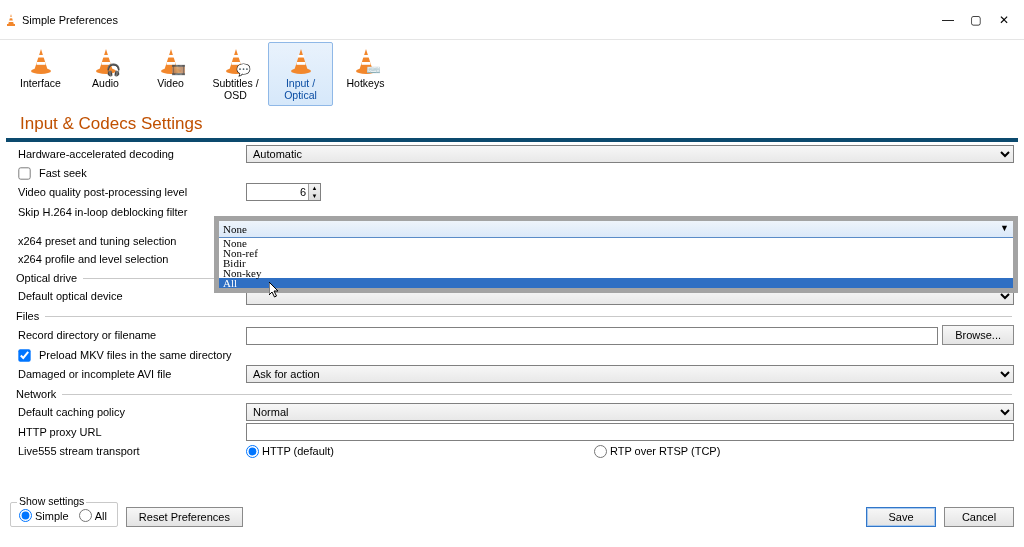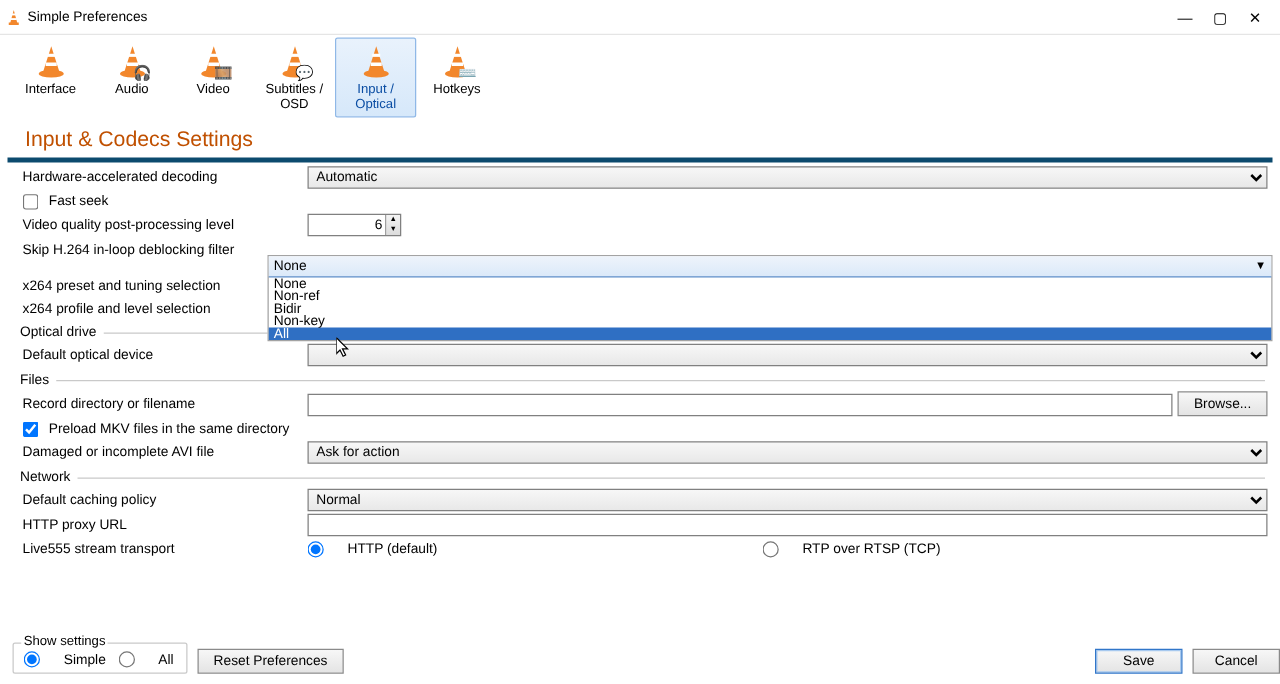--- a/index.html
+++ b/index.html
@@ -7,21 +7,21 @@
     margin: 0; padding: 0;
     font-family: "Segoe UI", Tahoma, sans-serif;
     font-size: 11px;
     background: #fff;
     width: 1024px; height: 547px;
     overflow: hidden;
     color: #000;
   }
   
   .titlebar {
-    height: 28px;
+    height: 40px;
     display: flex; align-items: center;
     padding: 0 6px 0 4px;
     border-bottom: 1px solid #e5e5e5;
   }
   .titlebar .icon { width: 14px; display:flex; justify-content:center; }
   .titlebar .title { margin-left: 4px; font-size: 11px; }
   .titlebar .spacer { flex: 1; }
   .titlebar .winbtn {
     width: 28px; text-align: center; font-size: 12px;
     cursor: default;
@@ -123,51 +123,52 @@
   .btn {
     height: 20px;
     padding: 0 12px;
     background: linear-gradient(#f7f7f7,#e4e4e4);
     border: 1px solid #8a8a8a;
     border-radius: 0;
     font: inherit;
     cursor: default;
   }
   .btn.primary { border-color:#3176c9; box-shadow: inset 0 0 0 1px #a7c9ef; }
-  .radio { display:flex; align-items:center; gap:19px; font-size:11px;}
+  .radio { display:flex; align-items:center; gap:3px; font-size:11px;}
   .radio input{ margin:0; }
   
   .dropdown {
     position: absolute;
     left: 214px; right: 6px;
-    border: 1px solid #a3a3a3;
+    border: 5px solid #a3a3a3;
     background: #fff;
     z-index: 50;
     font-size: 11px;
+    font-family: Liberation Serif, serif;
   }
   .dropdown .sel-display{
     background: linear-gradient(#eef4fb,#dbe9f9);
     border-bottom:1px solid #5a8bc7;
     padding: 2px 4px;
     display:flex; justify-content:space-between;
   }
   .dropdown .sel-display .arrow{ font-size:9px; }
   .dropdown .opt { padding: 0 4px; line-height:12.5px; height:10px; display:flex; align-items:center;}
   .dropdown .opt.hover { background:#2f6fc3; color:#fff; }
   .cursor {
     position:absolute;
     width:12px; height:18px;
     pointer-events:none;
     z-index:60;
   }
   
   .bottom {
     position: absolute;
-    left:0; right:0; bottom:0;
-    padding: 4px 0 8px 10px;
+    left:0; right:0; bottom:12px;
+    padding: 4px 10px 8px 10px;
     display:flex; align-items:flex-end; gap:8px;
   }
   .showbox {
     border:1px solid #c9c9c9;
     border-radius:2px;
     padding: 2px 10px 4px 8px;
     position:relative;
   }
   .showbox .legend{
     position:absolute; top:-8px; left:6px;

